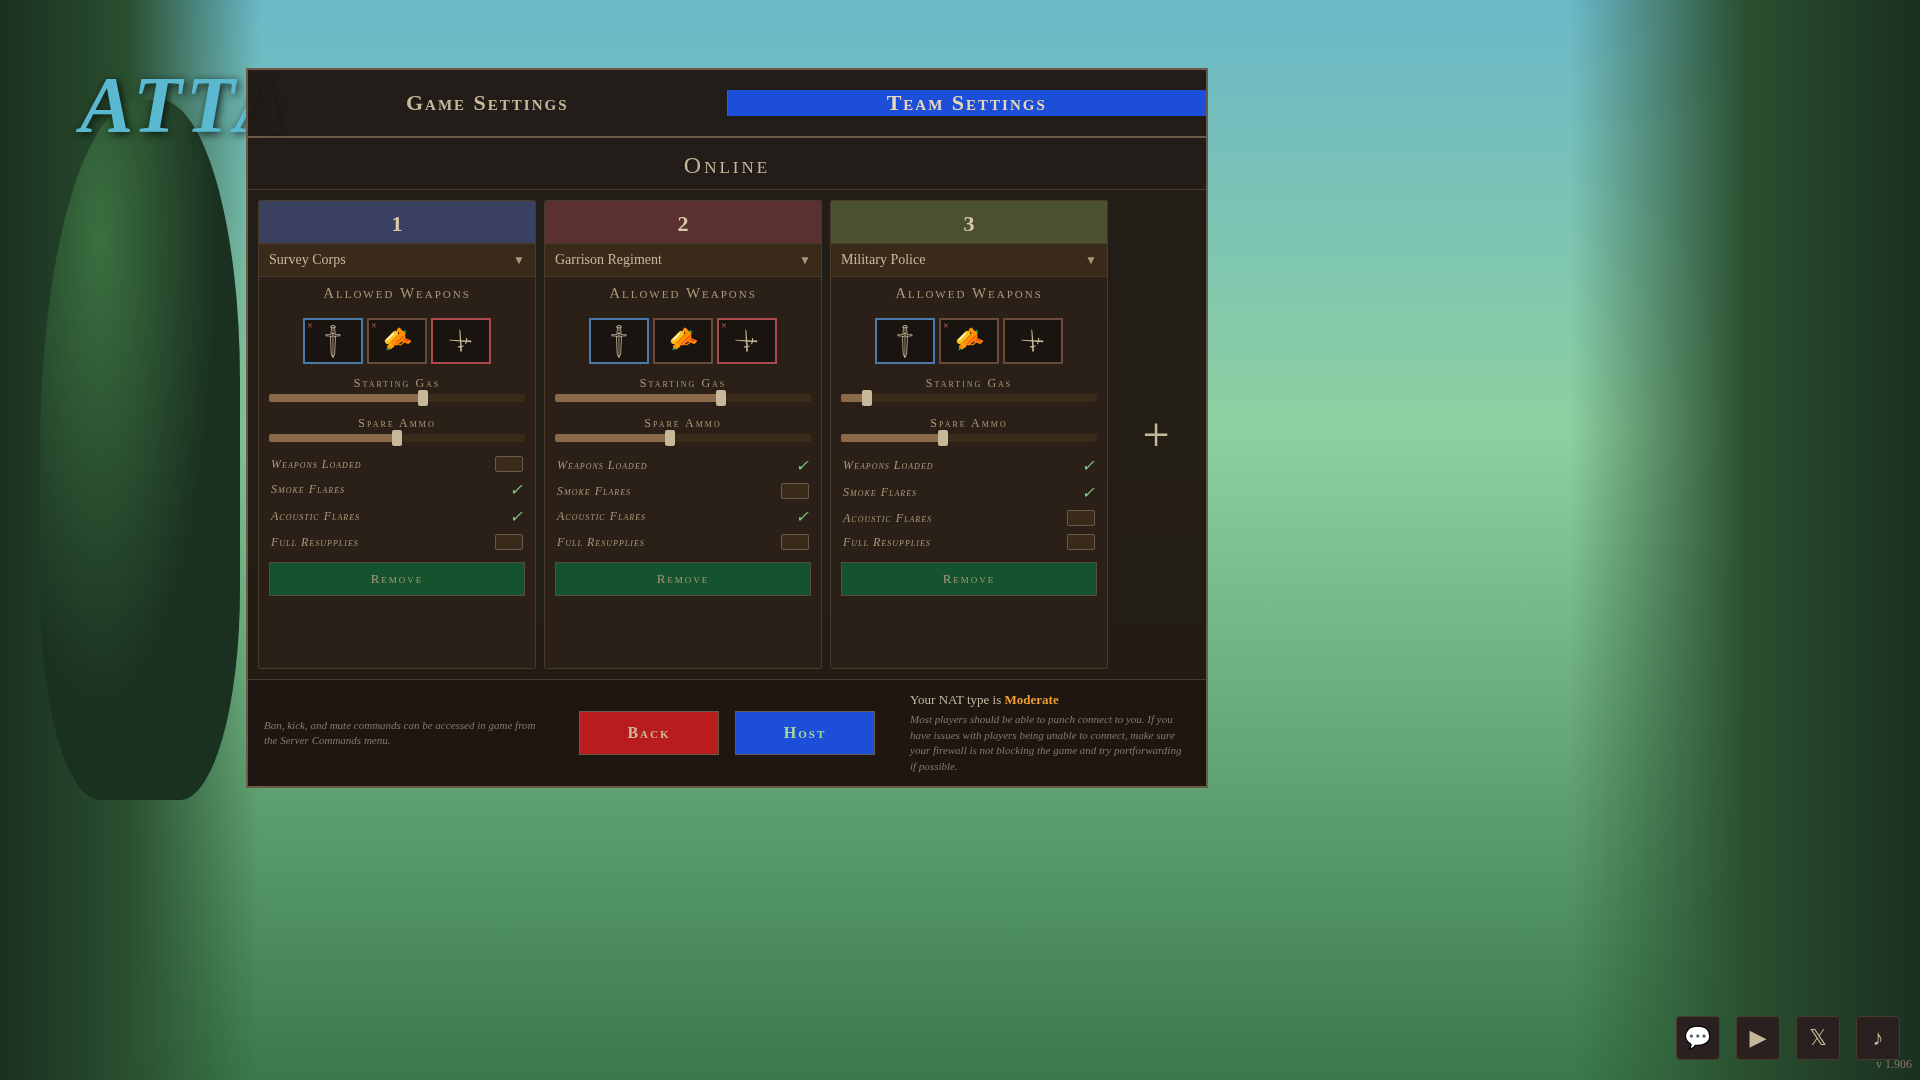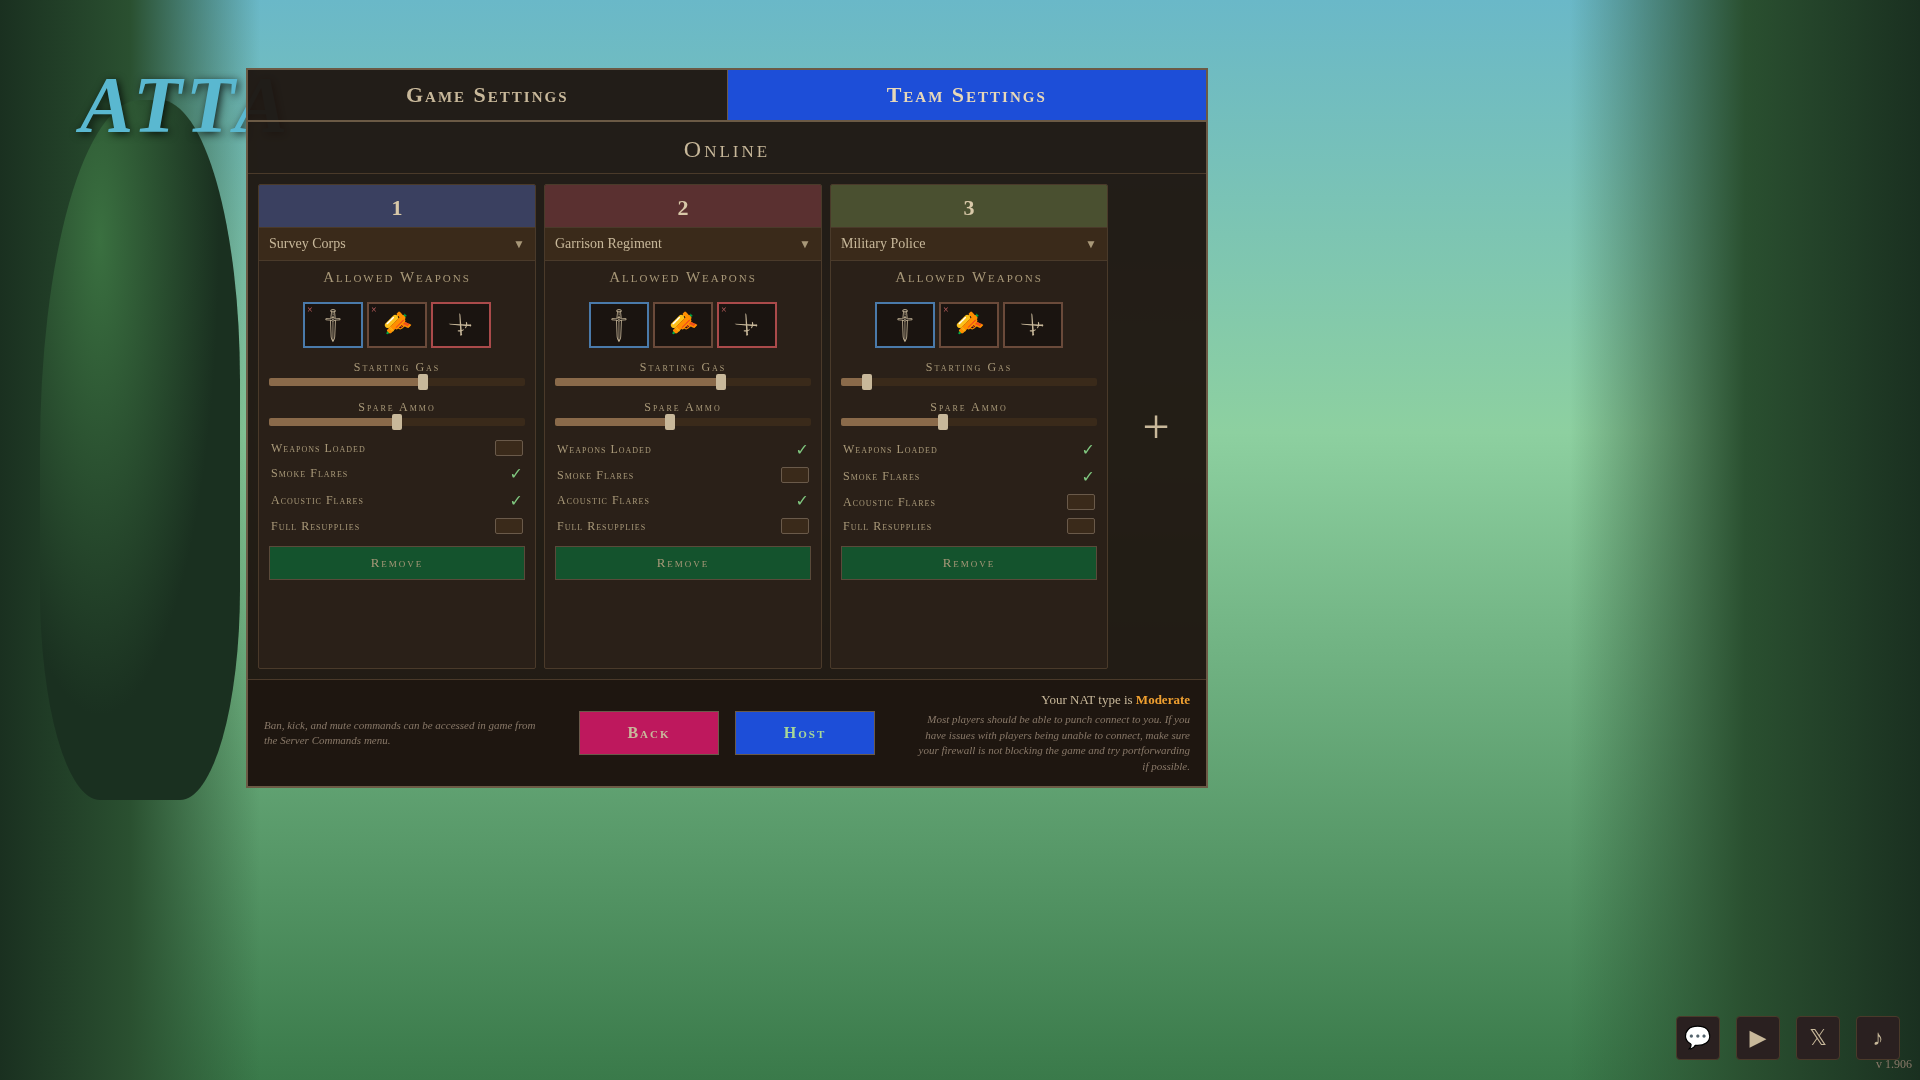--- a/index.html
+++ b/index.html
@@ -68,22 +68,23 @@
       background: rgba(30, 20, 15, 0.95);
       border: 2px solid #6b5a45;
       z-index: 10;
       display: flex;
       flex-direction: column;
     }
 
     
     .tab-bar {
       display: flex;
-      height: 52px;
+      height: 68px;
       border-bottom: 2px solid #6b5a45;
+      align-items: center;
     }
 
     .tab {
       flex: 1;
       display: flex;
       align-items: center;
       justify-content: center;
       font-size: 22px;
       letter-spacing: 2px;
       cursor: pointer;
@@ -246,20 +247,21 @@
       border-radius: 2px;
       transform: translateX(-50%);
     }
 
     
     .toggle-row {
       display: flex;
       align-items: center;
       justify-content: space-between;
       padding: 4px 12px;
+      font-style: italic;
     }
 
     .toggle-label {
       font-size: 12px;
       letter-spacing: 1px;
       color: #a89878;
       font-variant: small-caps;
     }
 
     .toggle-check {
@@ -328,26 +330,25 @@
       padding: 12px 0;
       text-align: center;
       font-size: 16px;
       letter-spacing: 2px;
       font-variant: small-caps;
       cursor: pointer;
       border: 1px solid #6a5a4a;
       font-weight: bold;
     }
 
-    .btn-back { background: #be185d; color: #c8b89a; }
+    .btn-back { background: #b91c1c; color: #c8b89a; }
     .btn-host { background: #1d4ed8; color: #a8d898; }
 
     
     .nat-info {
-      text-align: right;
       max-width: 280px;
     }
 
     .nat-title {
       font-size: 13px;
       color: #c8b89a;
       margin-bottom: 4px;
     }
 
     .nat-moderate { color: #f0a030; font-weight: bold; }

